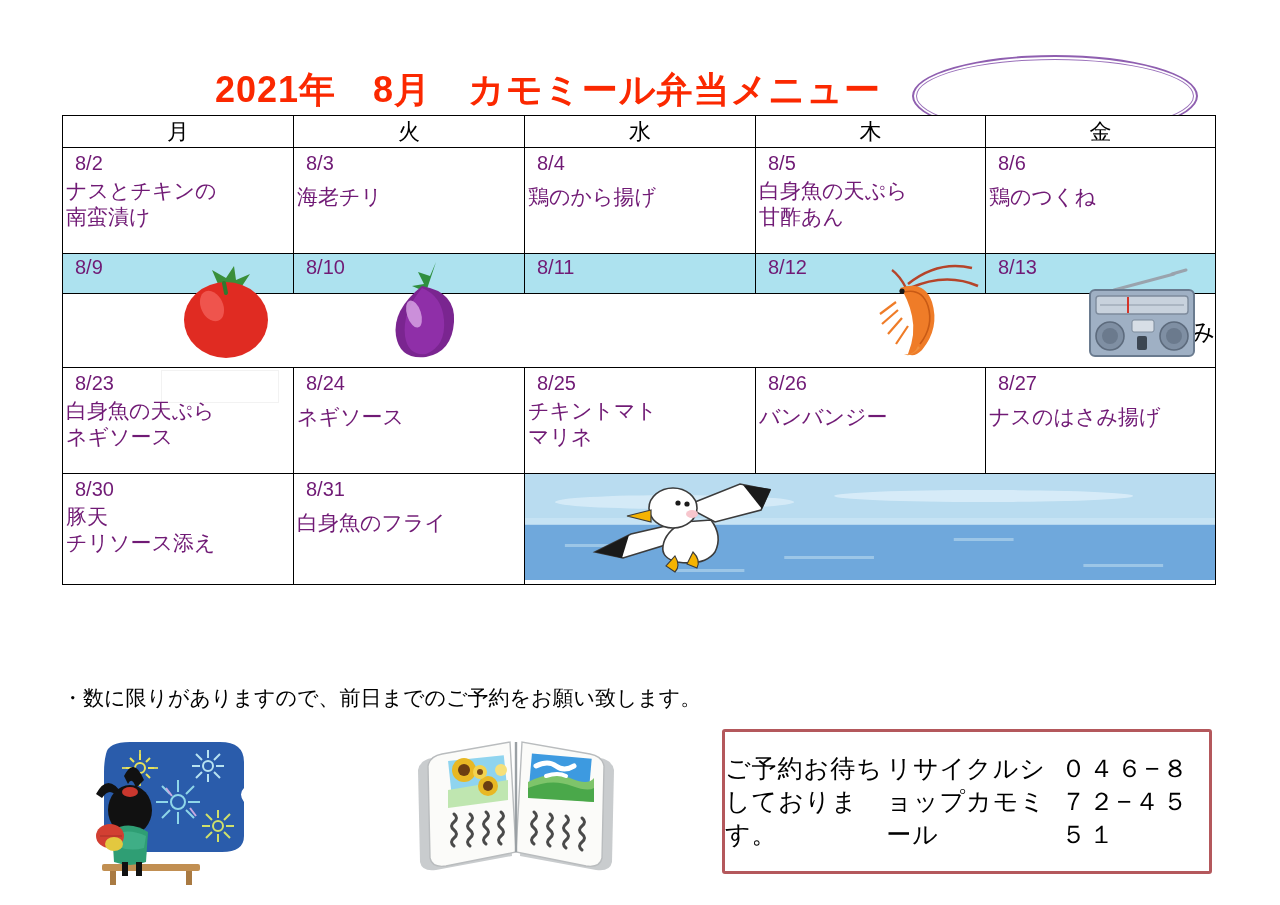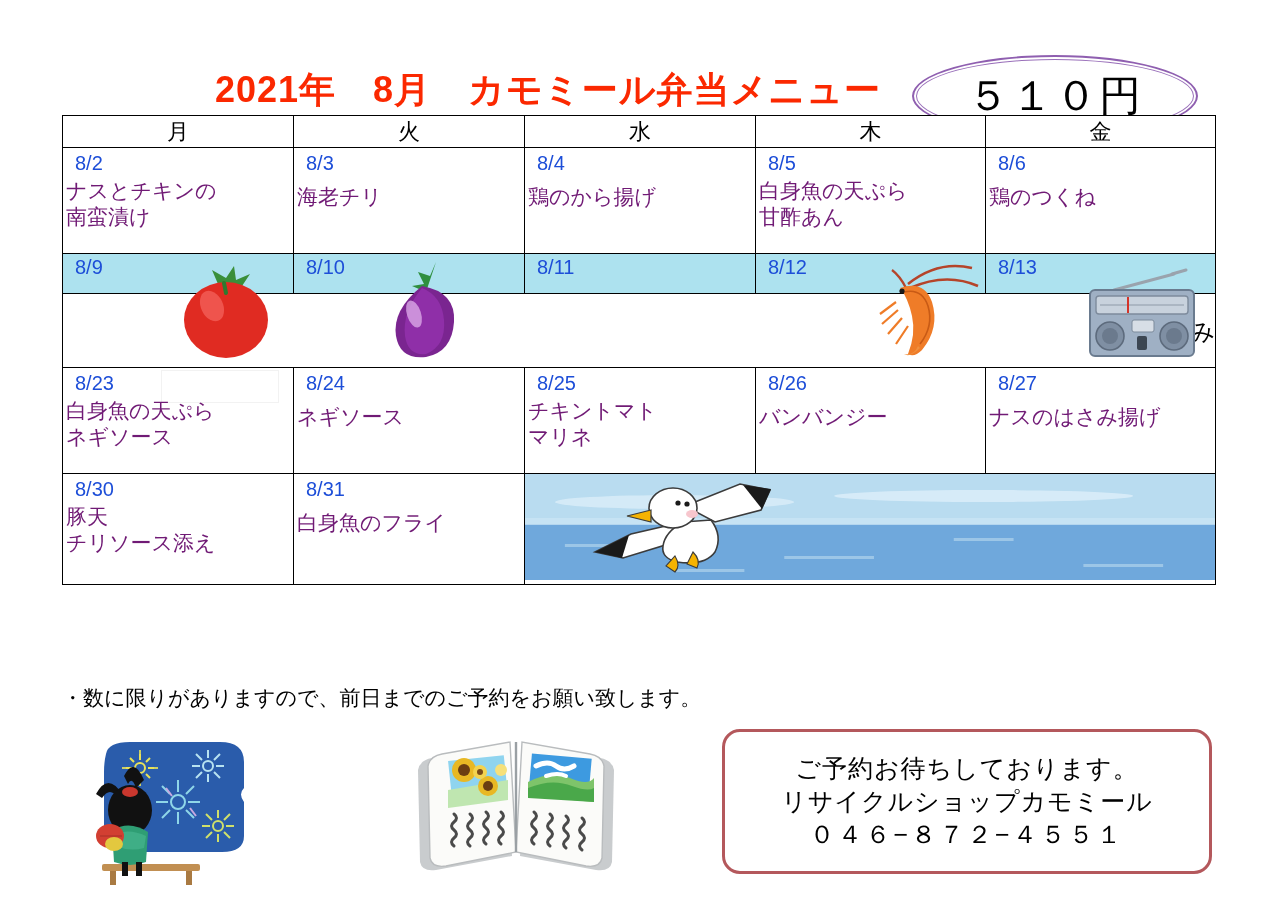--- a/index.html
+++ b/index.html
@@ -76,21 +76,21 @@
     font-size: 22px;
     font-weight: normal;
     text-align: center;
     vertical-align: middle;
   }
   .daycell { height: 106px; position: relative; }
   .date {
     position: absolute;
     left: 12px; top: 4px;
     font-size: 20px;
-    color: #1d4ed8;
+    color: #701a75;
     line-height: 1.1;
   }
   .dish {
     position: absolute;
     left: 0; right: 0; top: 36px;
     text-align: left;
     font-size: 21px;
     line-height: 1.22;
     color: #701a75;
     padding: 0 3px;
@@ -141,44 +141,43 @@
     color: #000;
     letter-spacing: 0px;
   }
 
   
   .contact {
     position: absolute;
     left: 722px; top: 729px;
     width: 490px; height: 145px;
     border: 3px solid #b4585c;
-    border-radius: 18px;
+    border-radius: 3px;
     background: #fff;
     display: flex;
-    flex-direction: column;
+    flex-direction: row;
     align-items: center;
     justify-content: center;
   }
   .contact div {
     font-size: 25px;
     line-height: 1.33;
     color: #000;
     letter-spacing: 1px;
   }
   .contact .tel { letter-spacing: 3px; }
 </style>
 </head>
 <body>
 
 <div id="page">
 
   <div class="title-row">
     <div class="title-text">2021年　8月　カモミール弁当メニュー</div>
     <div class="price-ellipse"></div>
-    <div class="price-text">５１０円</div>
   </div>
 
   <table class="cal">
     <colgroup>
       <col style="width:231px">
         <col style="width:231px">
         <col style="width:231px">
       <col style="width:230px">
         <col style="width:230px">
     </colgroup>

